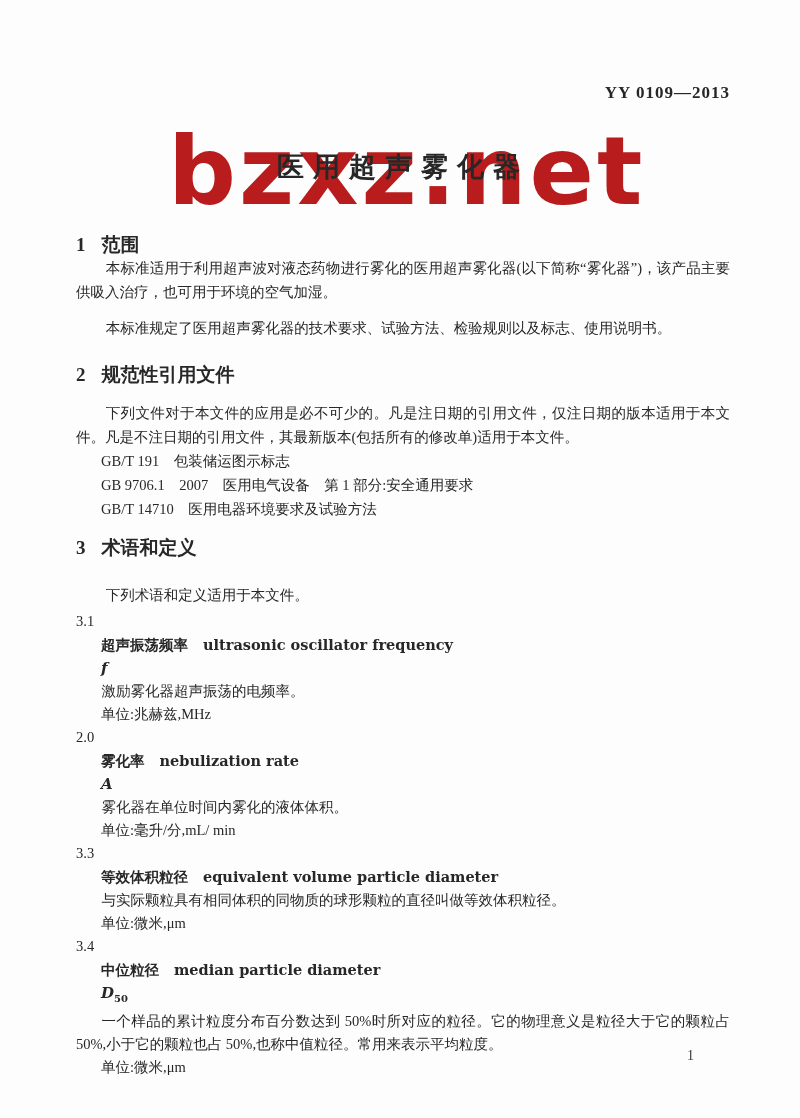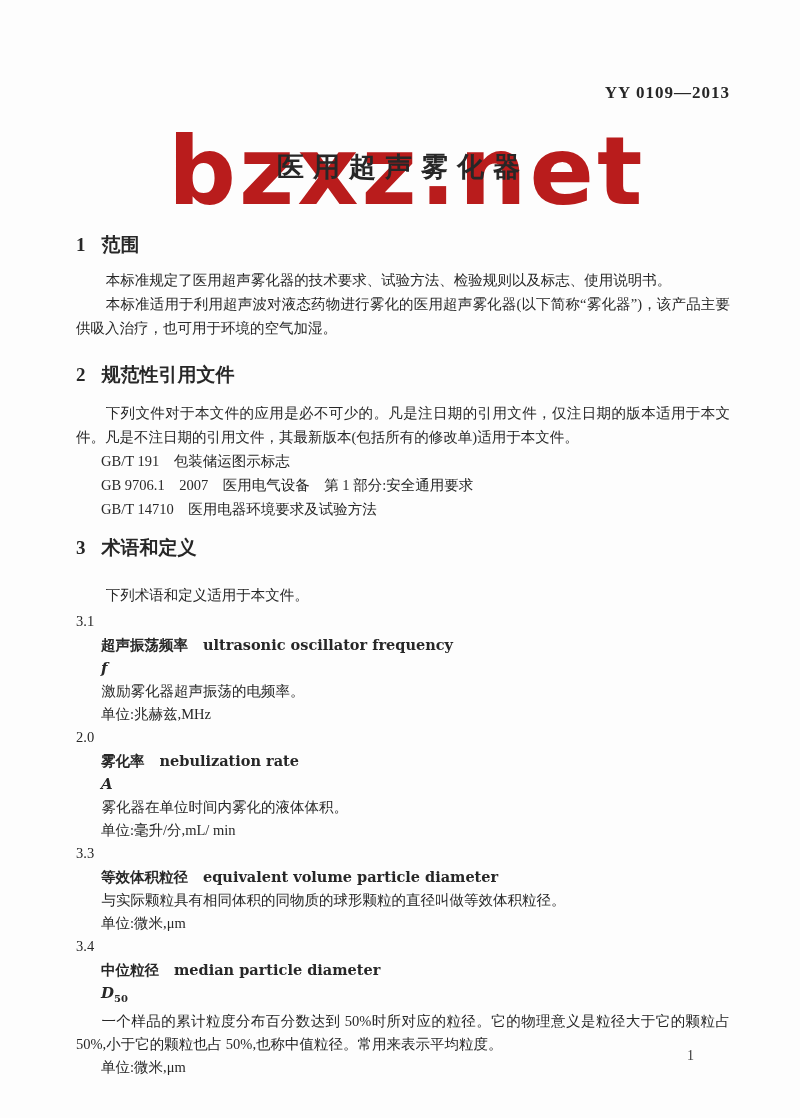--- a/index.html
+++ b/index.html
@@ -70,22 +70,22 @@
 
   <div class="content">
 
     <div class="std-code">YY 0109—2013</div>
 
     <h1 class="doc-title">医用超声雾化器</h1>
 
     <h2 class="sec-h mt-s1">
       <span class="sec-num">1</span><span>范围</span>
     </h2>
+    <p class="para">本标准适用于利用超声波对液态药物进行雾化的医用超声雾化器(以下简称“雾化器”)，该产品主要供吸入治疗，也可用于环境的空气加湿。</p>
     <p class="para first">本标准规定了医用超声雾化器的技术要求、试验方法、检验规则以及标志、使用说明书。</p>
-    <p class="para">本标准适用于利用超声波对液态药物进行雾化的医用超声雾化器(以下简称“雾化器”)，该产品主要供吸入治疗，也可用于环境的空气加湿。</p>
 
     <h2 class="sec-h mt-s2">
       <span class="sec-num">2</span><span>规范性引用文件</span>
     </h2>
     <p class="para mt15">下列文件对于本文件的应用是必不可少的。凡是注日期的引用文件，仅注日期的版本适用于本文件。凡是不注日期的引用文件，其最新版本(包括所有的修改单)适用于本文件。</p>
     <div class="ref-line">GB/T 191　包装储运图示标志</div>
     <div class="ref-line">GB 9706.1　2007　医用电气设备　第 1 部分:安全通用要求</div>
     <div class="ref-line">GB/T 14710　医用电器环境要求及试验方法</div>
 
     <h2 class="sec-h mt-s3">

